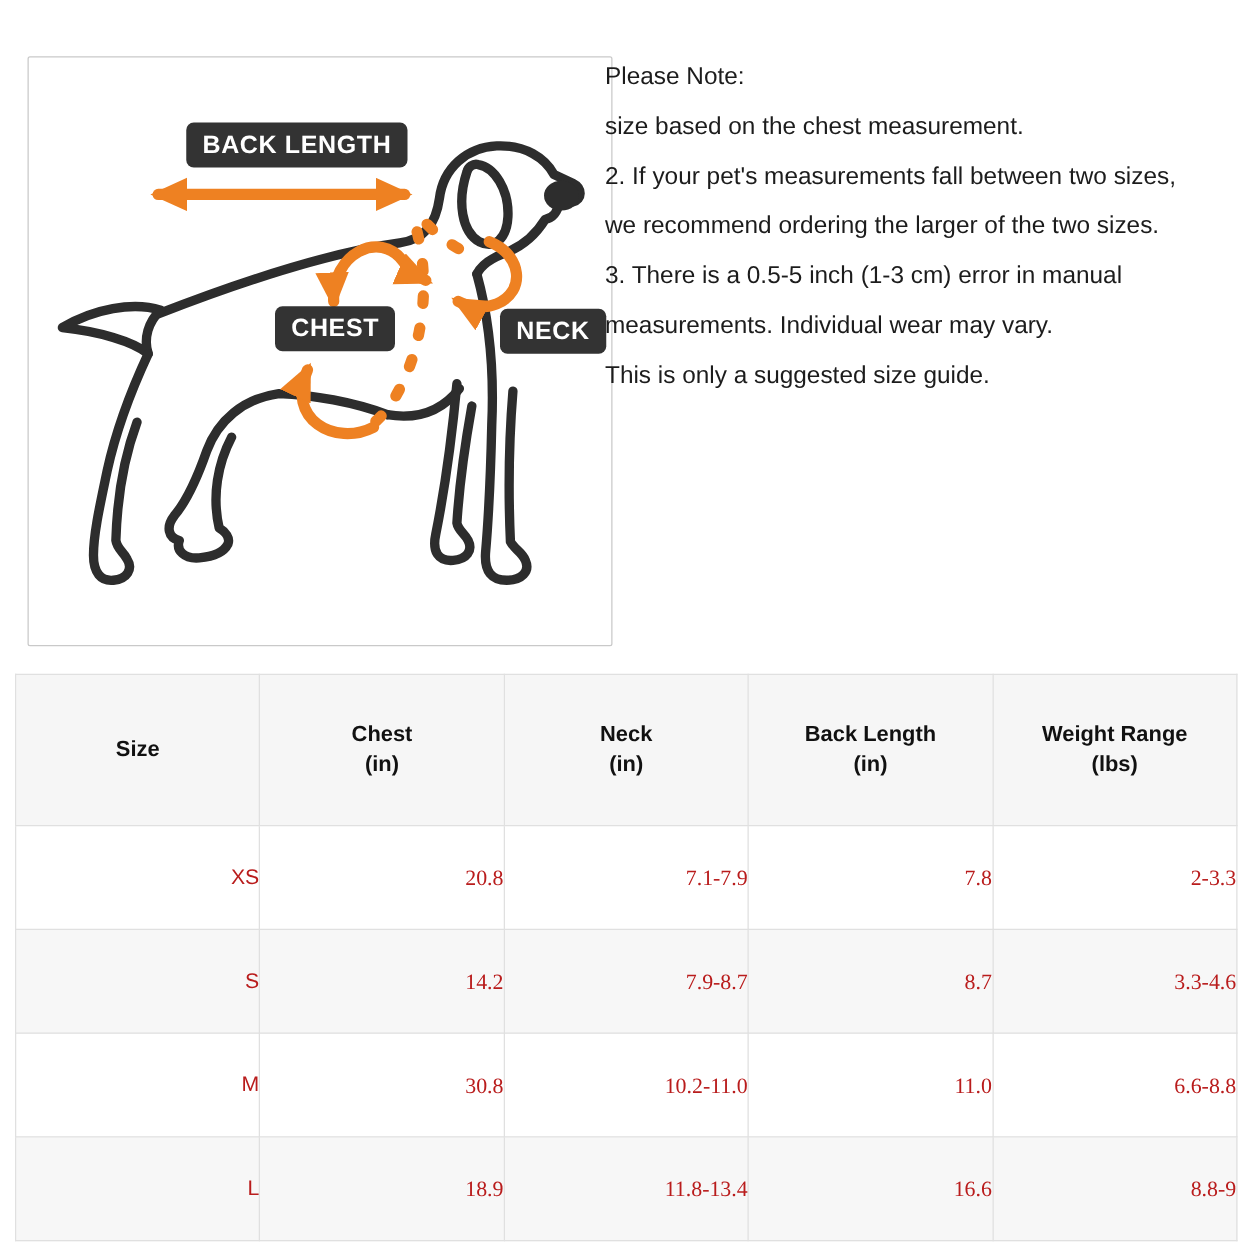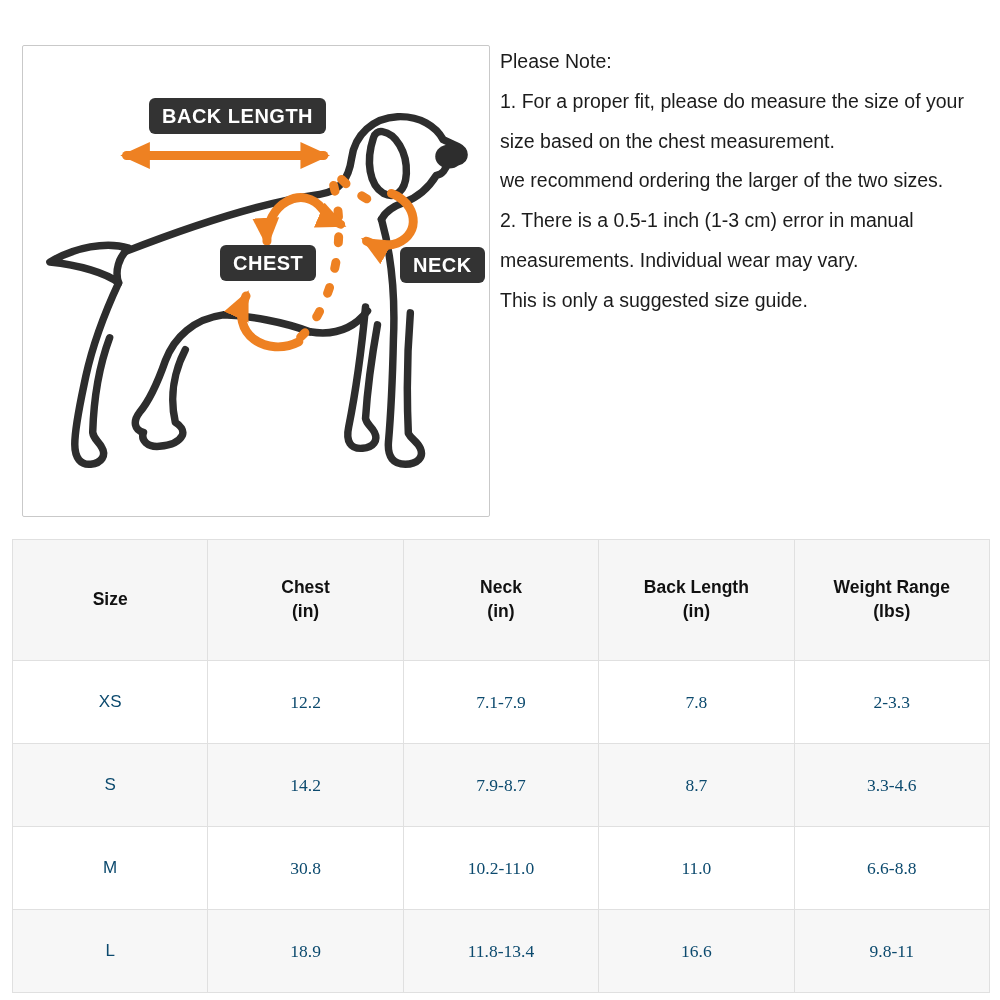--- a/index.html
+++ b/index.html
@@ -15,39 +15,39 @@
   .figure-box svg{position:absolute;left:0;top:0;width:100%;height:100%;}
   .tag{
     position:absolute;background:#333333;color:#ffffff;font-weight:bold;
     font-size:20px;line-height:1;padding:8px 13px;border-radius:6px;
     letter-spacing:.5px;white-space:nowrap;
   }
   .tag-backlength{left:126px;top:52px;}
   .tag-chest{left:197px;top:199px;}
   .tag-neck{left:377px;top:201px;}
   
-  .notes{position:absolute;left:500px;top:42px;width:498px;}
+  .notes{position:absolute;left:484px;top:42px;width:498px;}
   .note-line{
     height:39.8px;line-height:39.8px;font-size:19.5px;white-space:nowrap;color:#1c1c1c;
   }
   
   .size-table{
     position:absolute;left:12px;top:539px;width:978px;
     border-collapse:collapse;table-layout:fixed;background:#ffffff;
   }
   .size-table th,.size-table td{
     border:1px solid #e0e0e0;text-align:center;vertical-align:middle;padding:0;
   }
   .size-table th{
     height:120px;background:#f6f6f6;font-size:17.5px;font-weight:bold;
     line-height:1.35;color:#111111;
   }
   .size-table td{
     height:82px;font-family:"Liberation Serif","DejaVu Serif",serif;
-    font-size:17.5px;color:#0c4a6e;background:#ffffff;
+    font-size:17.5px;color:#b91c1c;background:#ffffff;text-align:right;
   }
   .size-table td.size-cell{font-family:"Liberation Sans",sans-serif;font-size:17px;}
   .size-table tr.alt td{background:#f7f7f7;}
 </style>
 </head>
 <body>
 
 <div class="figure-box">
   <svg viewBox="0 0 468 472" xmlns="http://www.w3.org/2000/svg">
     <defs>
@@ -107,24 +107,24 @@
     </g>
   </svg>
 
   <div class="tag tag-backlength">BACK LENGTH</div>
   <div class="tag tag-chest">CHEST</div>
   <div class="tag tag-neck">NECK</div>
 </div>
 
 <div class="notes">
   <div class="note-line">Please Note:</div>
-  <div class="note-line">1. For a proper fit, please do measure the size of your</div>
   <div class="note-line">size based on the chest measurement.</div>
+  <div class="note-line">2. If your pet's measurements fall between two sizes,</div>
   <div class="note-line">we recommend ordering the larger of the two sizes.</div>
-  <div class="note-line">2. There is a 0.5-1 inch (1-3 cm) error in manual</div>
+  <div class="note-line">3. There is a 0.5-5 inch (1-3 cm) error in manual</div>
   <div class="note-line">measurements. Individual wear may vary.</div>
   <div class="note-line">This is only a suggested size guide.</div>
 </div>
 
 <table class="size-table">
   <thead>
     <tr>
       <th>
         <div>Size</div>
       </th>
@@ -142,21 +142,21 @@
       </th>
       <th>
         <div>Weight Range</div>
         <div>(lbs)</div>
       </th>
     </tr>
   </thead>
   <tbody>
     <tr>
       <td class="size-cell">XS</td>
-      <td>12.2</td>
+      <td>20.8</td>
       <td>7.1-7.9</td>
       <td>7.8</td>
       <td>2-3.3</td>
     </tr>
     <tr class="alt">
       <td class="size-cell">S</td>
       <td>14.2</td>
       <td>7.9-8.7</td>
       <td>8.7</td>
       <td>3.3-4.6</td>
@@ -166,16 +166,16 @@
       <td>30.8</td>
       <td>10.2-11.0</td>
       <td>11.0</td>
       <td>6.6-8.8</td>
     </tr>
     <tr class="alt">
       <td class="size-cell">L</td>
       <td>18.9</td>
       <td>11.8-13.4</td>
       <td>16.6</td>
-      <td>9.8-11</td>
+      <td>8.8-9</td>
     </tr>
   </tbody>
 </table>
 
 </body></html>

